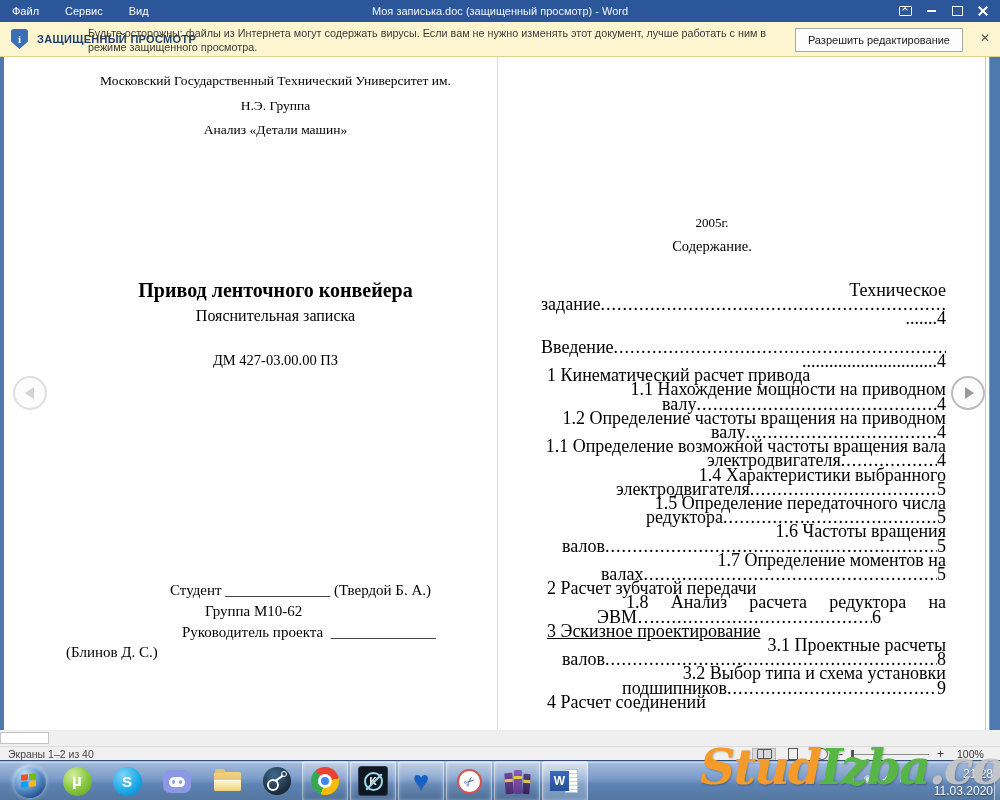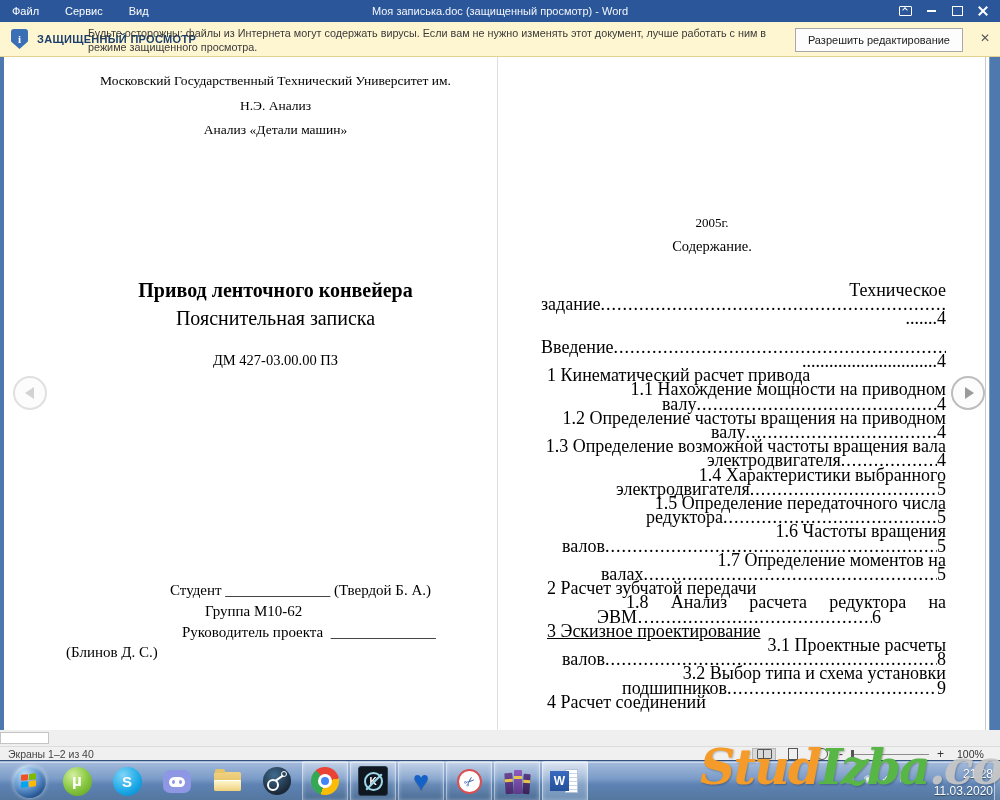--- a/index.html
+++ b/index.html
@@ -43,21 +43,21 @@
   .page-edge-line{position:absolute;right:14px;top:0;width:1px;height:100%;background:#c9c9c9;}
   .page-divider{position:absolute;left:497px;top:0;width:1px;height:100%;background:#dedede;}
   .page{position:absolute;top:0;height:100%;font-family:"Liberation Serif",serif;color:#000000;}
   .page-left{left:4px;width:493px;}
   .page-right{left:498px;width:488px;}
   .page .abs{position:absolute;}
   .ctr{left:50px;right:0;text-align:center;}
 
   .lp-inst{font-size:13.5px;}
   .lp-title{font-size:20px;font-weight:bold;}
-  .lp-sub{font-size:20px;}
+  .lp-sub{font-size:16px;}
   .lp-code{font-size:14.5px;}
   .lp-sig{font-size:15px;white-space:pre;}
 
   .rp-year{font-size:13px;left:0;right:60px;text-align:center;}
   .rp-head{font-size:14.5px;left:0;right:60px;text-align:center;}
   .toc{position:absolute;left:43px;top:226px;width:405px;font-size:18px;line-height:14.2px;}
   .toc-line{min-height:14.2px;}
   .toc-line.r{text-align:right;}
   .toc-line.l{text-align:left;}
   .toc-line.fill{display:flex;align-items:baseline;}
@@ -210,21 +210,21 @@
     <div class="pv-msg">Будьте осторожны: файлы из Интернета могут содержать вирусы. Если вам не нужно изменять этот документ, лучше работать с ним в режиме защищенного просмотра.</div>
     <div class="pv-btn">Разрешить редактирование</div>
     <div class="pv-close">✕</div>
   </div>
 
   <div class="docarea">
     <div class="page-divider"></div>
 
     <div class="page page-left">
       <div class="abs ctr lp-inst" style="top:16px">Московский Государственный Технический Университет им.</div>
-      <div class="abs ctr lp-inst" style="top:41px">Н.Э. Анализ</div>
+      <div class="abs ctr lp-inst" style="top:41px">Н.Э. Группа</div>
       <div class="abs ctr lp-inst" style="top:65px">Анализ «Детали машин»</div>
       <div class="abs ctr lp-title" style="top:222px">Привод ленточного конвейера</div>
       <div class="abs ctr lp-sub" style="top:250px">Пояснительная записка</div>
       <div class="abs ctr lp-code" style="top:295px">ДМ 427-03.00.00 ПЗ</div>
       <div class="abs lp-sig" style="top:525px;left:166px">Студент ______________ (Твердой Б. А.)</div>
       <div class="abs lp-sig" style="top:546px;left:201px">Группа М10-62</div>
       <div class="abs lp-sig" style="top:567px;left:178px">Руководитель проекта  ______________</div>
       <div class="abs lp-sig" style="top:587px;left:62px">(Блинов Д. С.)</div>
     </div>
 
@@ -252,21 +252,21 @@
             <span class="pre">валу</span>
             <span class="dots">................................................................................................................................................................................................................................................................................................................................................................................................................</span>
             <span class="pg">4</span>
           </div>
           <div class="toc-line r">1.2 Определение частоты вращения на приводном</div>
           <div class="toc-line fill" style="margin-left: 170px;">
             <span class="pre">валу</span>
             <span class="dots">................................................................................................................................................................................................................................................................................................................................................................................................................</span>
             <span class="pg">4</span>
           </div>
-          <div class="toc-line r">1.3 Определение возможной частоты вращения вала</div>
+          <div class="toc-line r">1.1 Определение возможной частоты вращения вала</div>
           <div class="toc-line fill" style="margin-left: 166px;">
             <span class="pre">электродвигателя</span>
             <span class="dots">................................................................................................................................................................................................................................................................................................................................................................................................................</span>
             <span class="pg">4</span>
           </div>
           <div class="toc-line r">1.4 Характеристики выбранного</div>
           <div class="toc-line fill" style="margin-left: 75px;">
             <span class="pre">электродвигателя</span>
             <span class="dots">................................................................................................................................................................................................................................................................................................................................................................................................................</span>
             <span class="pg">5</span>

